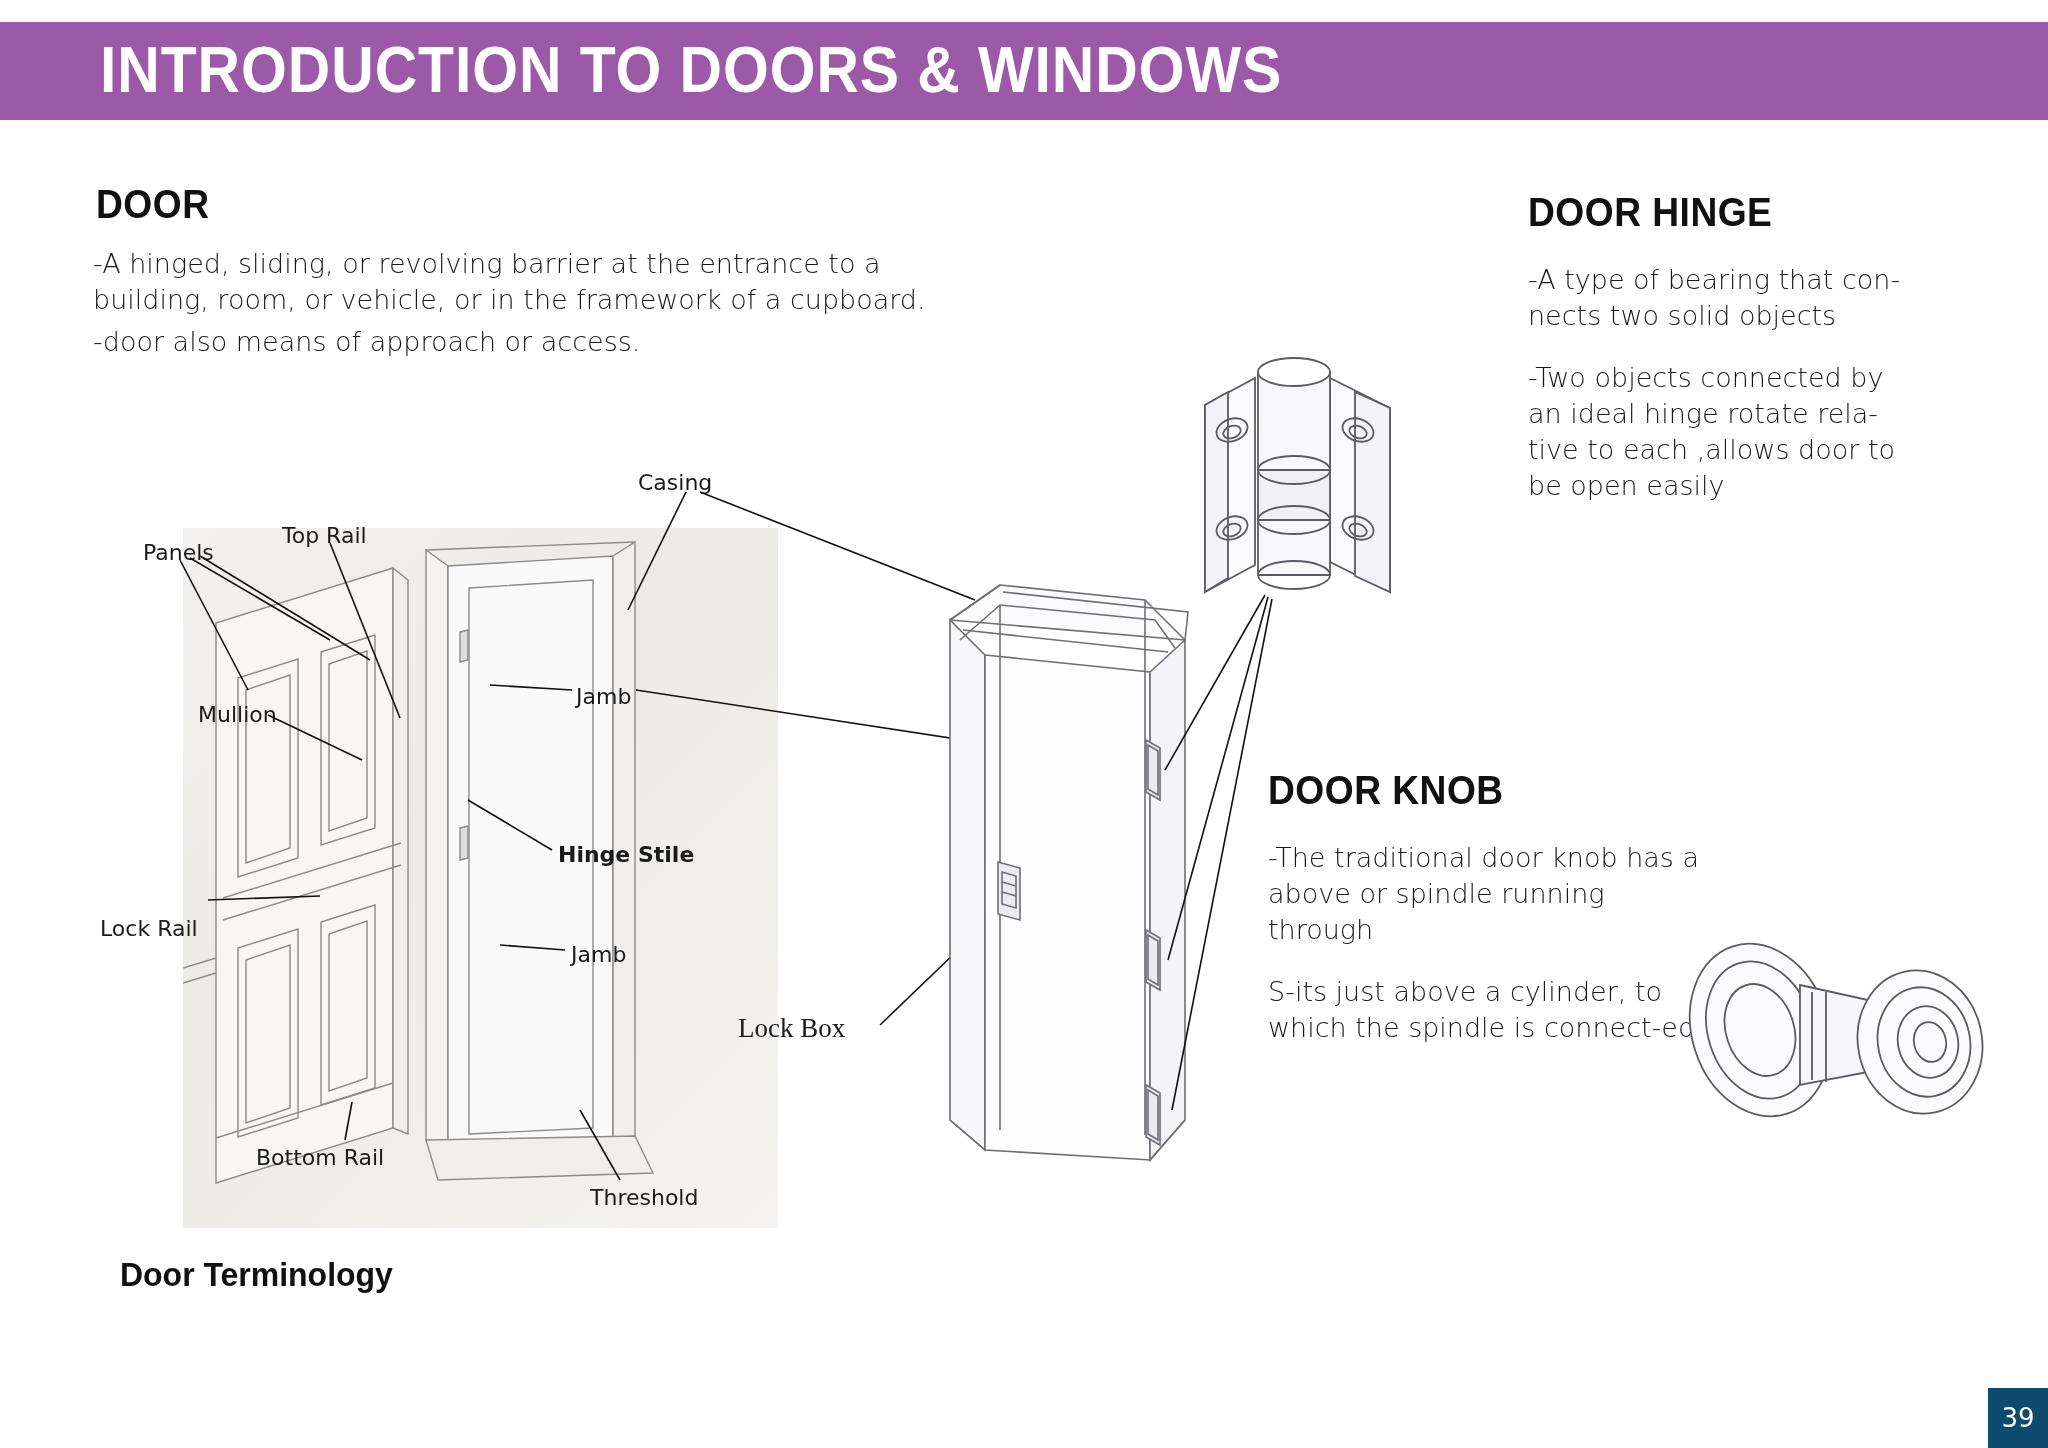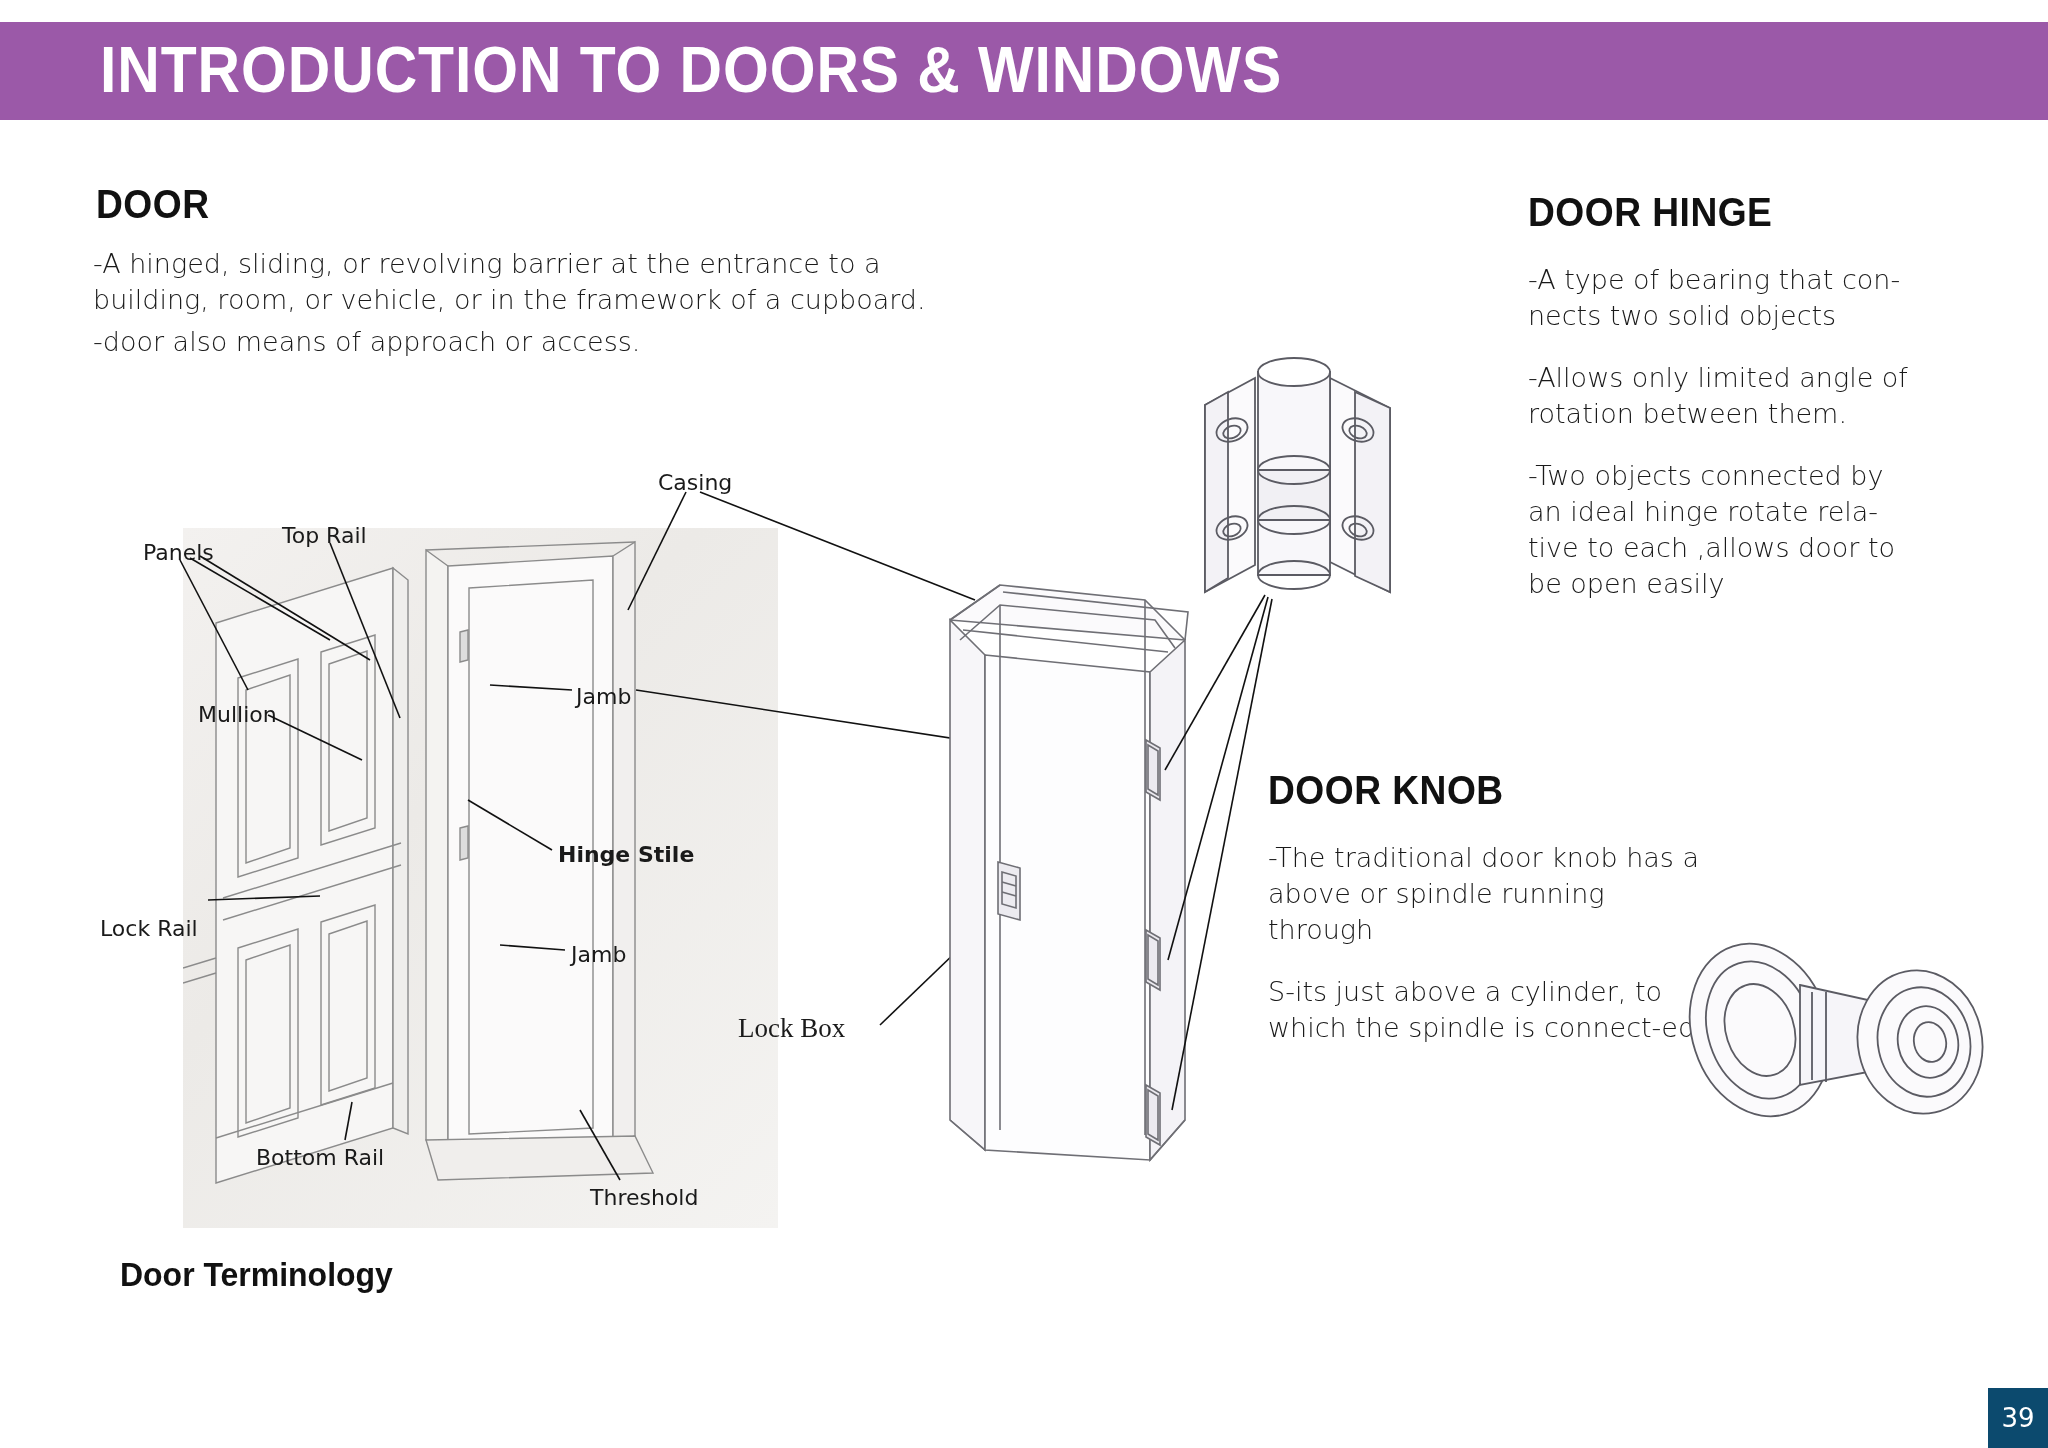--- a/index.html
+++ b/index.html
@@ -178,32 +178,31 @@
   </svg>
 </div>
 
 <div class="fig-title" style="left:120px; top:1255px;">Door Terminology</div>
 
 <div class="caption" style="left:143px; top:540px;">Panels</div>
 <div class="caption" style="left:282px; top:523px;">Top Rail</div>
 <div class="caption" style="left:198px; top:702px;">Mullion</div>
 <div class="caption" style="left:100px; top:916px;text-align:right;">Lock Rail</div>
 <div class="caption" style="left:256px; top:1145px;">Bottom Rail</div>
-<div class="caption" style="left:638px; top:470px;margin-left:20px;">Casing</div>
+<div class="caption" style="left:638px; top:470px;">Casing</div>
 <div class="caption" style="left:576px; top:684px;">Jamb</div>
 <div class="caption" style="left:558px; top:842px;font-weight:bold;">Hinge Stile</div>
 <div class="caption" style="left:571px; top:942px;">Jamb</div>
 <div class="caption" style="left:590px; top:1185px;">Threshold</div>
 <div class="caption caption-serif" style="left:738px; top:1013px;">Lock Box</div>
 
 <div class="section-heading" style="left:1528px; top:190px;">DOOR HINGE</div>
 
 <div class="body-text" style="left:1528px; top:262px; width:392px;">
   <p>-A type of bearing that con-nects two solid objects</p>
-  <p>-Allows only limited angle of rotation between them.</p>
   <p>-Two objects connected by an ideal hinge rotate rela-tive to each ,allows door to be open easily</p>
 </div>
 
 <div class="section-heading" style="left:1268px; top:768px;">DOOR KNOB</div>
 
 <div class="body-text" style="left:1268px; top:840px; width:440px;">
   <p>-The traditional door knob has a above or spindle running through</p>
   <p>S-its just above a cylinder, to which the spindle is connect-ed.</p>
 </div>
 

